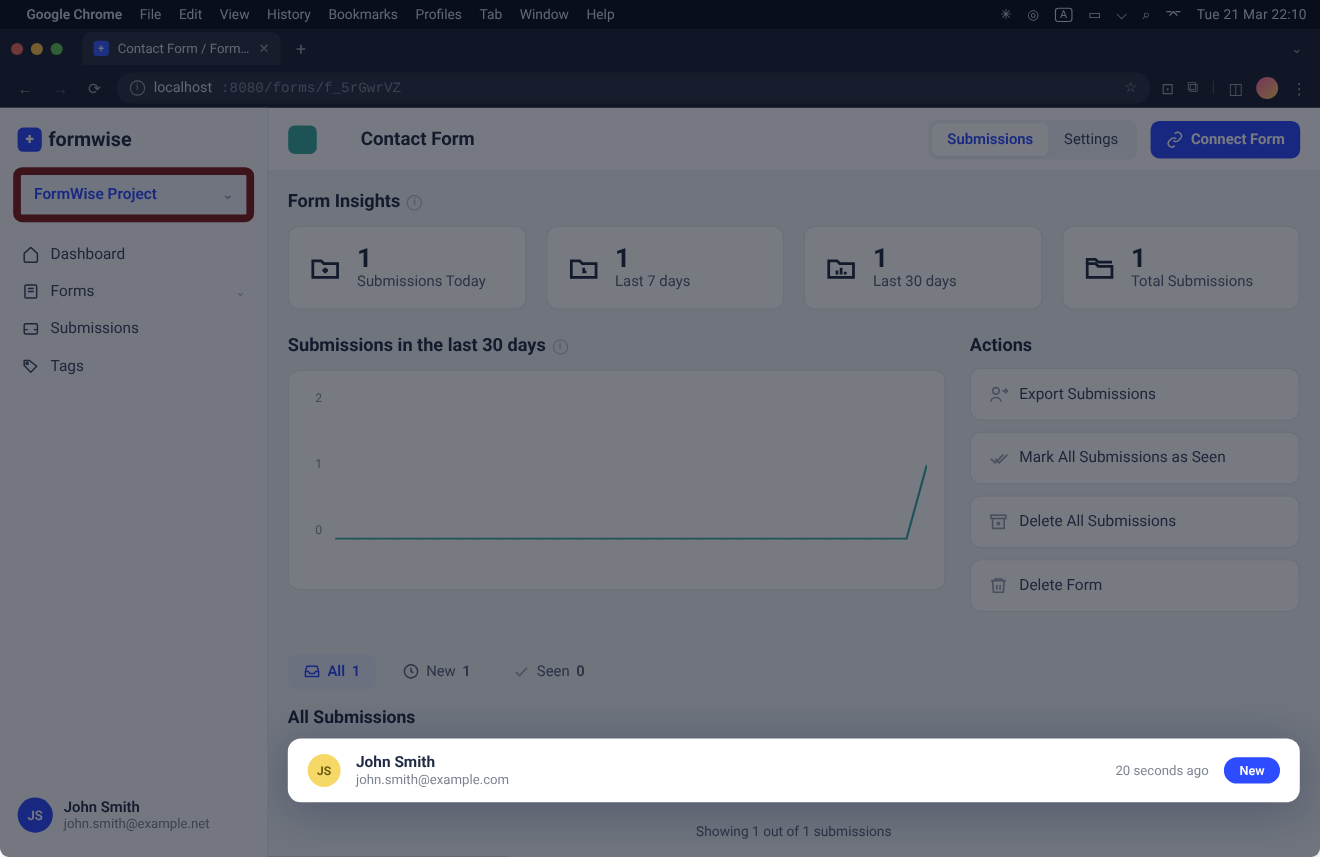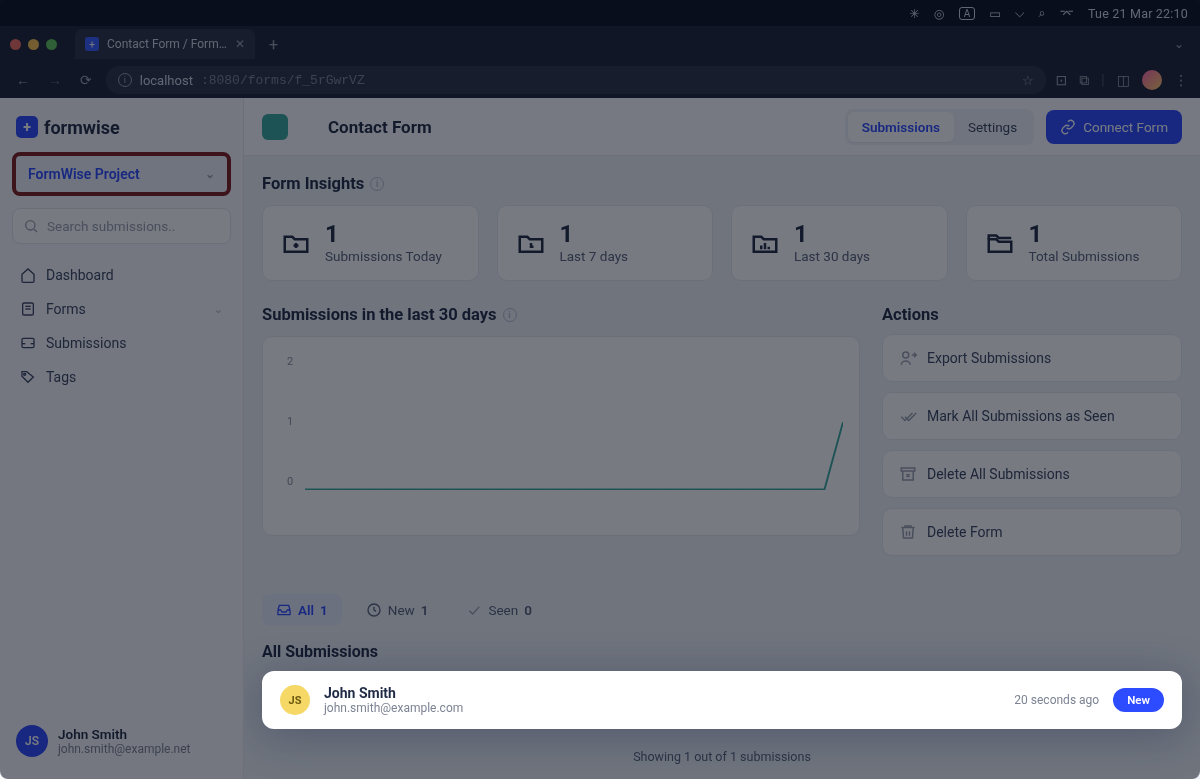--- a/index.html
+++ b/index.html
@@ -41,21 +41,21 @@
   .addr .spacer { flex: 1; }
   .tb-icons { display: flex; gap: 12px; align-items: center; color: #9aa0ae; font-size: 14px; }
   .avatar-sm { width: 20px; height: 20px; border-radius: 50%; background: linear-gradient(135deg,#f6a,#fc6); }
 
   
   .app { position: absolute; top: 98px; left: 0; right: 0; bottom: 0; background: #eef1f7; display: flex; }
   .sidebar { width: 244px; background: #f8f9fc; border-right: 1px solid #e3e6ee; display: flex; flex-direction: column; padding: 14px 12px; }
   .logo { display: flex; align-items: center; gap: 6px; font-weight: 700; font-size: 18px; color: #1f2a44; margin: 4px 4px 14px 4px; }
   .logo .mark { width: 22px; height: 22px; background: #2d4bff; border-radius: 5px; display: flex; align-items: center; justify-content: center; color: #fff; font-size: 14px; font-weight: 800; }
 
-  .project-sel { border: 4px solid #7f1d1d; background: #eef1fb; color: #2d4bff; border-radius: 8px; padding: 10px 12px; font-size: 14px; font-weight: 600; display: flex; align-items: center; justify-content: space-between; cursor: pointer; margin-bottom: 12px; }
+  .project-sel { border: 7px solid #7f1d1d; background: #eef1fb; color: #2d4bff; border-radius: 8px; padding: 10px 12px; font-size: 14px; font-weight: 600; display: flex; align-items: center; justify-content: space-between; cursor: pointer; margin-bottom: 12px; }
   .project-sel .chev { color: #9aa0ae; font-size: 12px; }
 
   .search-box { border: 1px solid #e1e4ee; background: #fff; border-radius: 8px; padding: 9px 10px; display: flex; align-items: center; gap: 8px; color: #9aa0ae; font-size: 13.5px; margin-bottom: 14px; }
 
   .nav-item { display: flex; align-items: center; gap: 10px; padding: 9px 8px; border-radius: 6px; color: #3b4560; font-size: 14px; cursor: pointer; }
   .nav-item .chev { margin-left: auto; color: #aab0c0; font-size: 11px; }
   .nav-item svg { flex-shrink: 0; }
 
   .sidebar .spacer { flex: 1; }
   .user-chip { display: flex; align-items: center; gap: 10px; padding: 8px 4px; }
@@ -64,21 +64,21 @@
   .user-chip .em { font-size: 12px; color: #7c8393; }
 
   .main { flex: 1; overflow: hidden; display: flex; flex-direction: column; }
   .page-header { height: 58px; border-bottom: 1px solid #e3e6ee; background: #fdfdfe; display: flex; align-items: center; padding: 0 18px; gap: 12px; }
   .form-icon { width: 26px; height: 26px; border-radius: 6px; background: #3aa9a0; }
   .form-title { font-size: 17px; font-weight: 700; color: #1f2a44; margin-left: 28px; }
   .page-header .spacer { flex: 1; }
   .tabs { display: flex; background: #f0f2f8; border-radius: 8px; padding: 3px; }
   .tabs .tabbtn { padding: 7px 14px; font-size: 13.5px; border-radius: 6px; cursor: pointer; color: #3b4560; }
   .tabs .tabbtn.active { background: #fff; color: #2d4bff; font-weight: 600; box-shadow: 0 1px 2px rgba(0,0,0,0.05); }
-  .connect-btn { background: #2d4bff; color: #fff; border-radius: 8px; padding: 9px 14px; font-size: 13.5px; font-weight: 400; display: flex; align-items: center; gap: 7px; cursor: pointer; text-align: center; }
+  .connect-btn { background: #2d4bff; color: #fff; border-radius: 8px; padding: 9px 14px; font-size: 13.5px; font-weight: 700; display: flex; align-items: center; gap: 7px; cursor: pointer; text-align: center; }
 
   .content { flex: 1; overflow-y: auto; padding: 18px; }
   .section-head { display: flex; align-items: center; gap: 6px; font-size: 16.5px; font-weight: 700; color: #1f2a44; margin-bottom: 12px; }
   .info-dot { width: 14px; height: 14px; border: 1.5px solid #b6bccc; border-radius: 50%; display: inline-flex; align-items: center; justify-content: center; font-size: 9px; color: #b6bccc; }
 
   .insights { display: grid; grid-template-columns: repeat(4, 1fr); gap: 18px; margin-bottom: 24px; }
   .metric { border: 1px solid #e3e6ee; background: #fff; border-radius: 10px; padding: 16px 18px; display: flex; align-items: center; gap: 14px; }
   .metric svg { flex-shrink: 0; }
   .metric .val { font-size: 24px; font-weight: 700; color: #1f2a44; line-height: 1; }
   .metric .lbl { font-size: 13.5px; color: #59627a; margin-top: 2px; }
@@ -109,20 +109,32 @@
 
   .footer-text { text-align: center; font-size: 12.5px; color: #59627a; margin-top: 20px; }
 
   .icon { width: 16px; height: 16px; display: inline-block; }
 </style>
 </head>
 <body>
 
 <div class="menubar">
   <span class="apple"></span>
+  <div class="menu-items">
+    <span>Google Chrome</span>
+    <span>File</span>
+    <span>Edit</span>
+    <span>View</span>
+    <span>History</span>
+    <span>Bookmarks</span>
+    <span>Profiles</span>
+    <span>Tab</span>
+    <span>Window</span>
+    <span>Help</span>
+  </div>
   <div class="spacer"></div>
   <div class="status">
     <span>✳︎</span>
     <span>◎</span>
     <span style="border:1px solid #cfd4df;border-radius:3px;padding:0 4px;font-size:10px">A</span>
     <span>▭</span>
     <span>⌵</span>
     <span>⌕</span>
     <span>⌤</span>
     <span class="clock">Tue 21 Mar  22:10</span>
@@ -170,27 +182,20 @@
 <div class="app">
 
   <aside class="sidebar">
     <div class="logo">
       <span class="mark">+</span>
       <span>formwise</span>
     </div>
     <div class="project-sel">
       <span>FormWise Project</span>
       <span class="chev">⌄</span>
-    </div>
-    <div class="search-box">
-      <svg class="icon" viewBox="0 0 24 24" fill="none" stroke="#9aa0ae" stroke-width="2">
-          <circle cx="11" cy="11" r="7"></circle>
-          <line x1="21" y1="21" x2="16.5" y2="16.5"></line>
-        </svg>
-      <span>Search submissions..</span>
     </div>
     <div class="nav-item">
       <svg class="icon" viewBox="0 0 24 24" fill="none" stroke="#3b4560" stroke-width="2">
           <path d="M3 11l9-8 9 8v10a2 2 0 0 1-2 2H5a2 2 0 0 1-2-2z"></path>
         </svg>
       <span>Dashboard</span>
     </div>
     <div class="nav-item">
       <svg class="icon" viewBox="0 0 24 24" fill="none" stroke="#3b4560" stroke-width="2">
           <rect x="4" y="3" width="16" height="18" rx="2"></rect>

